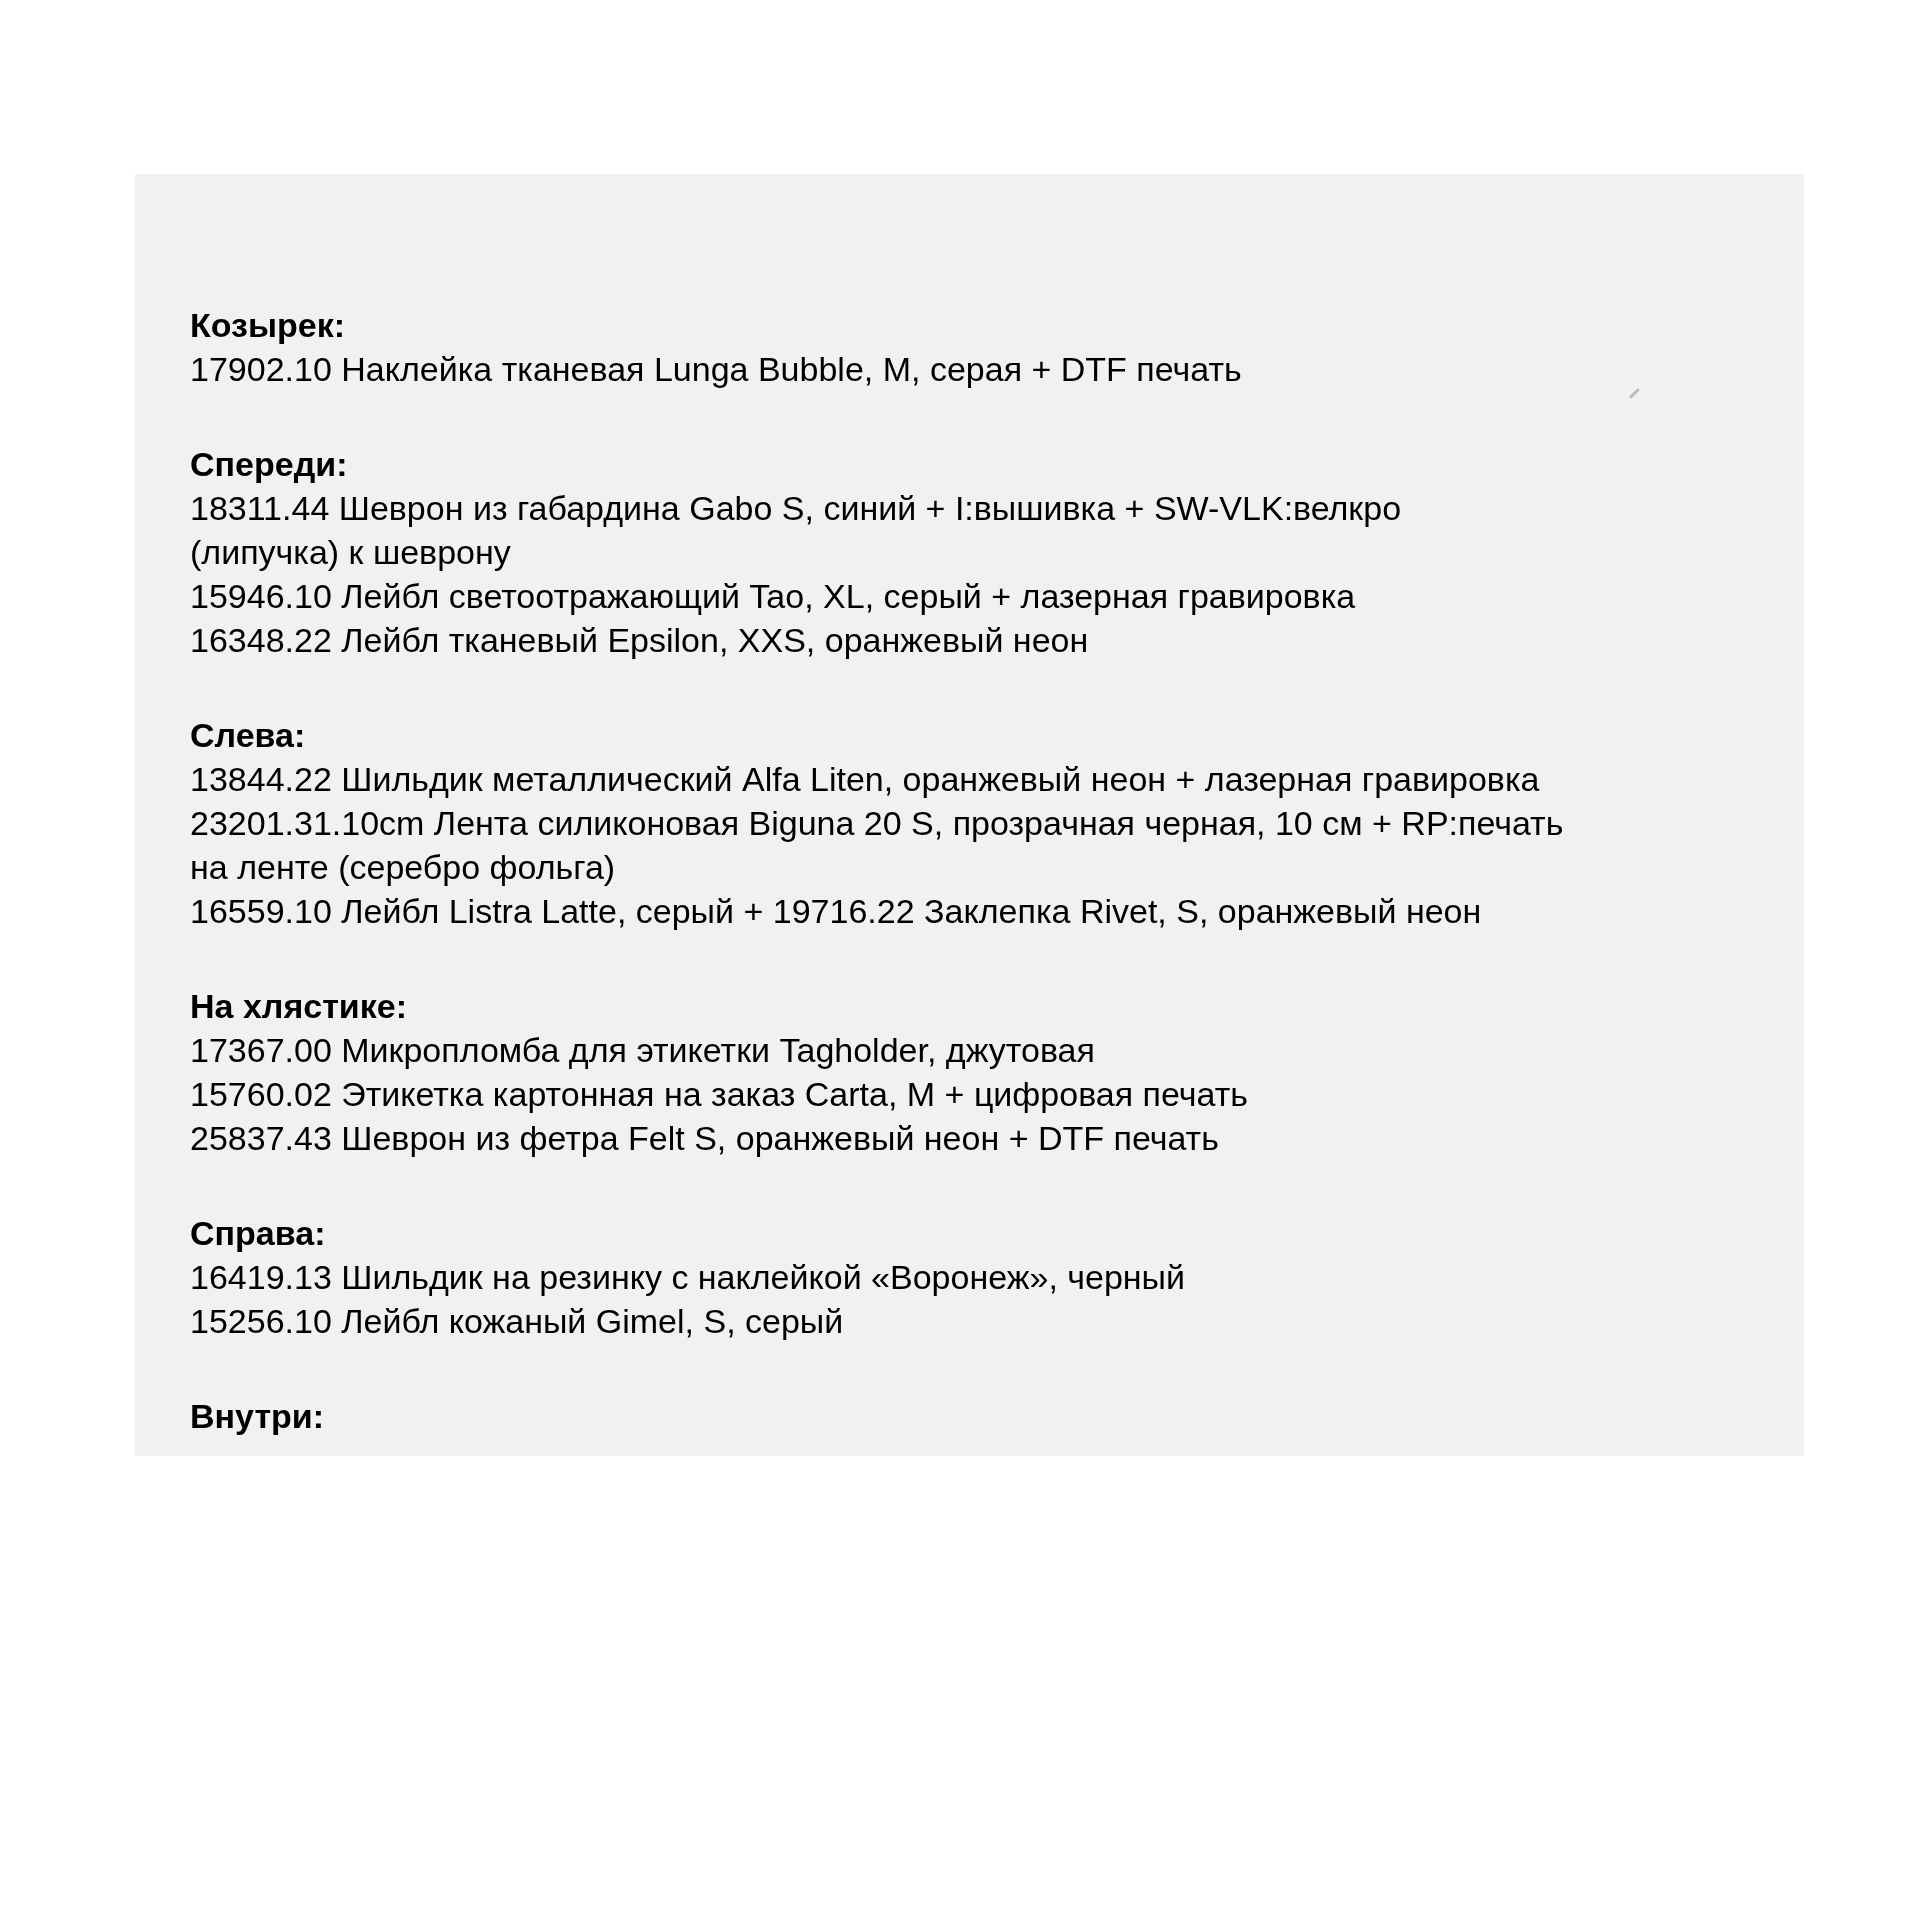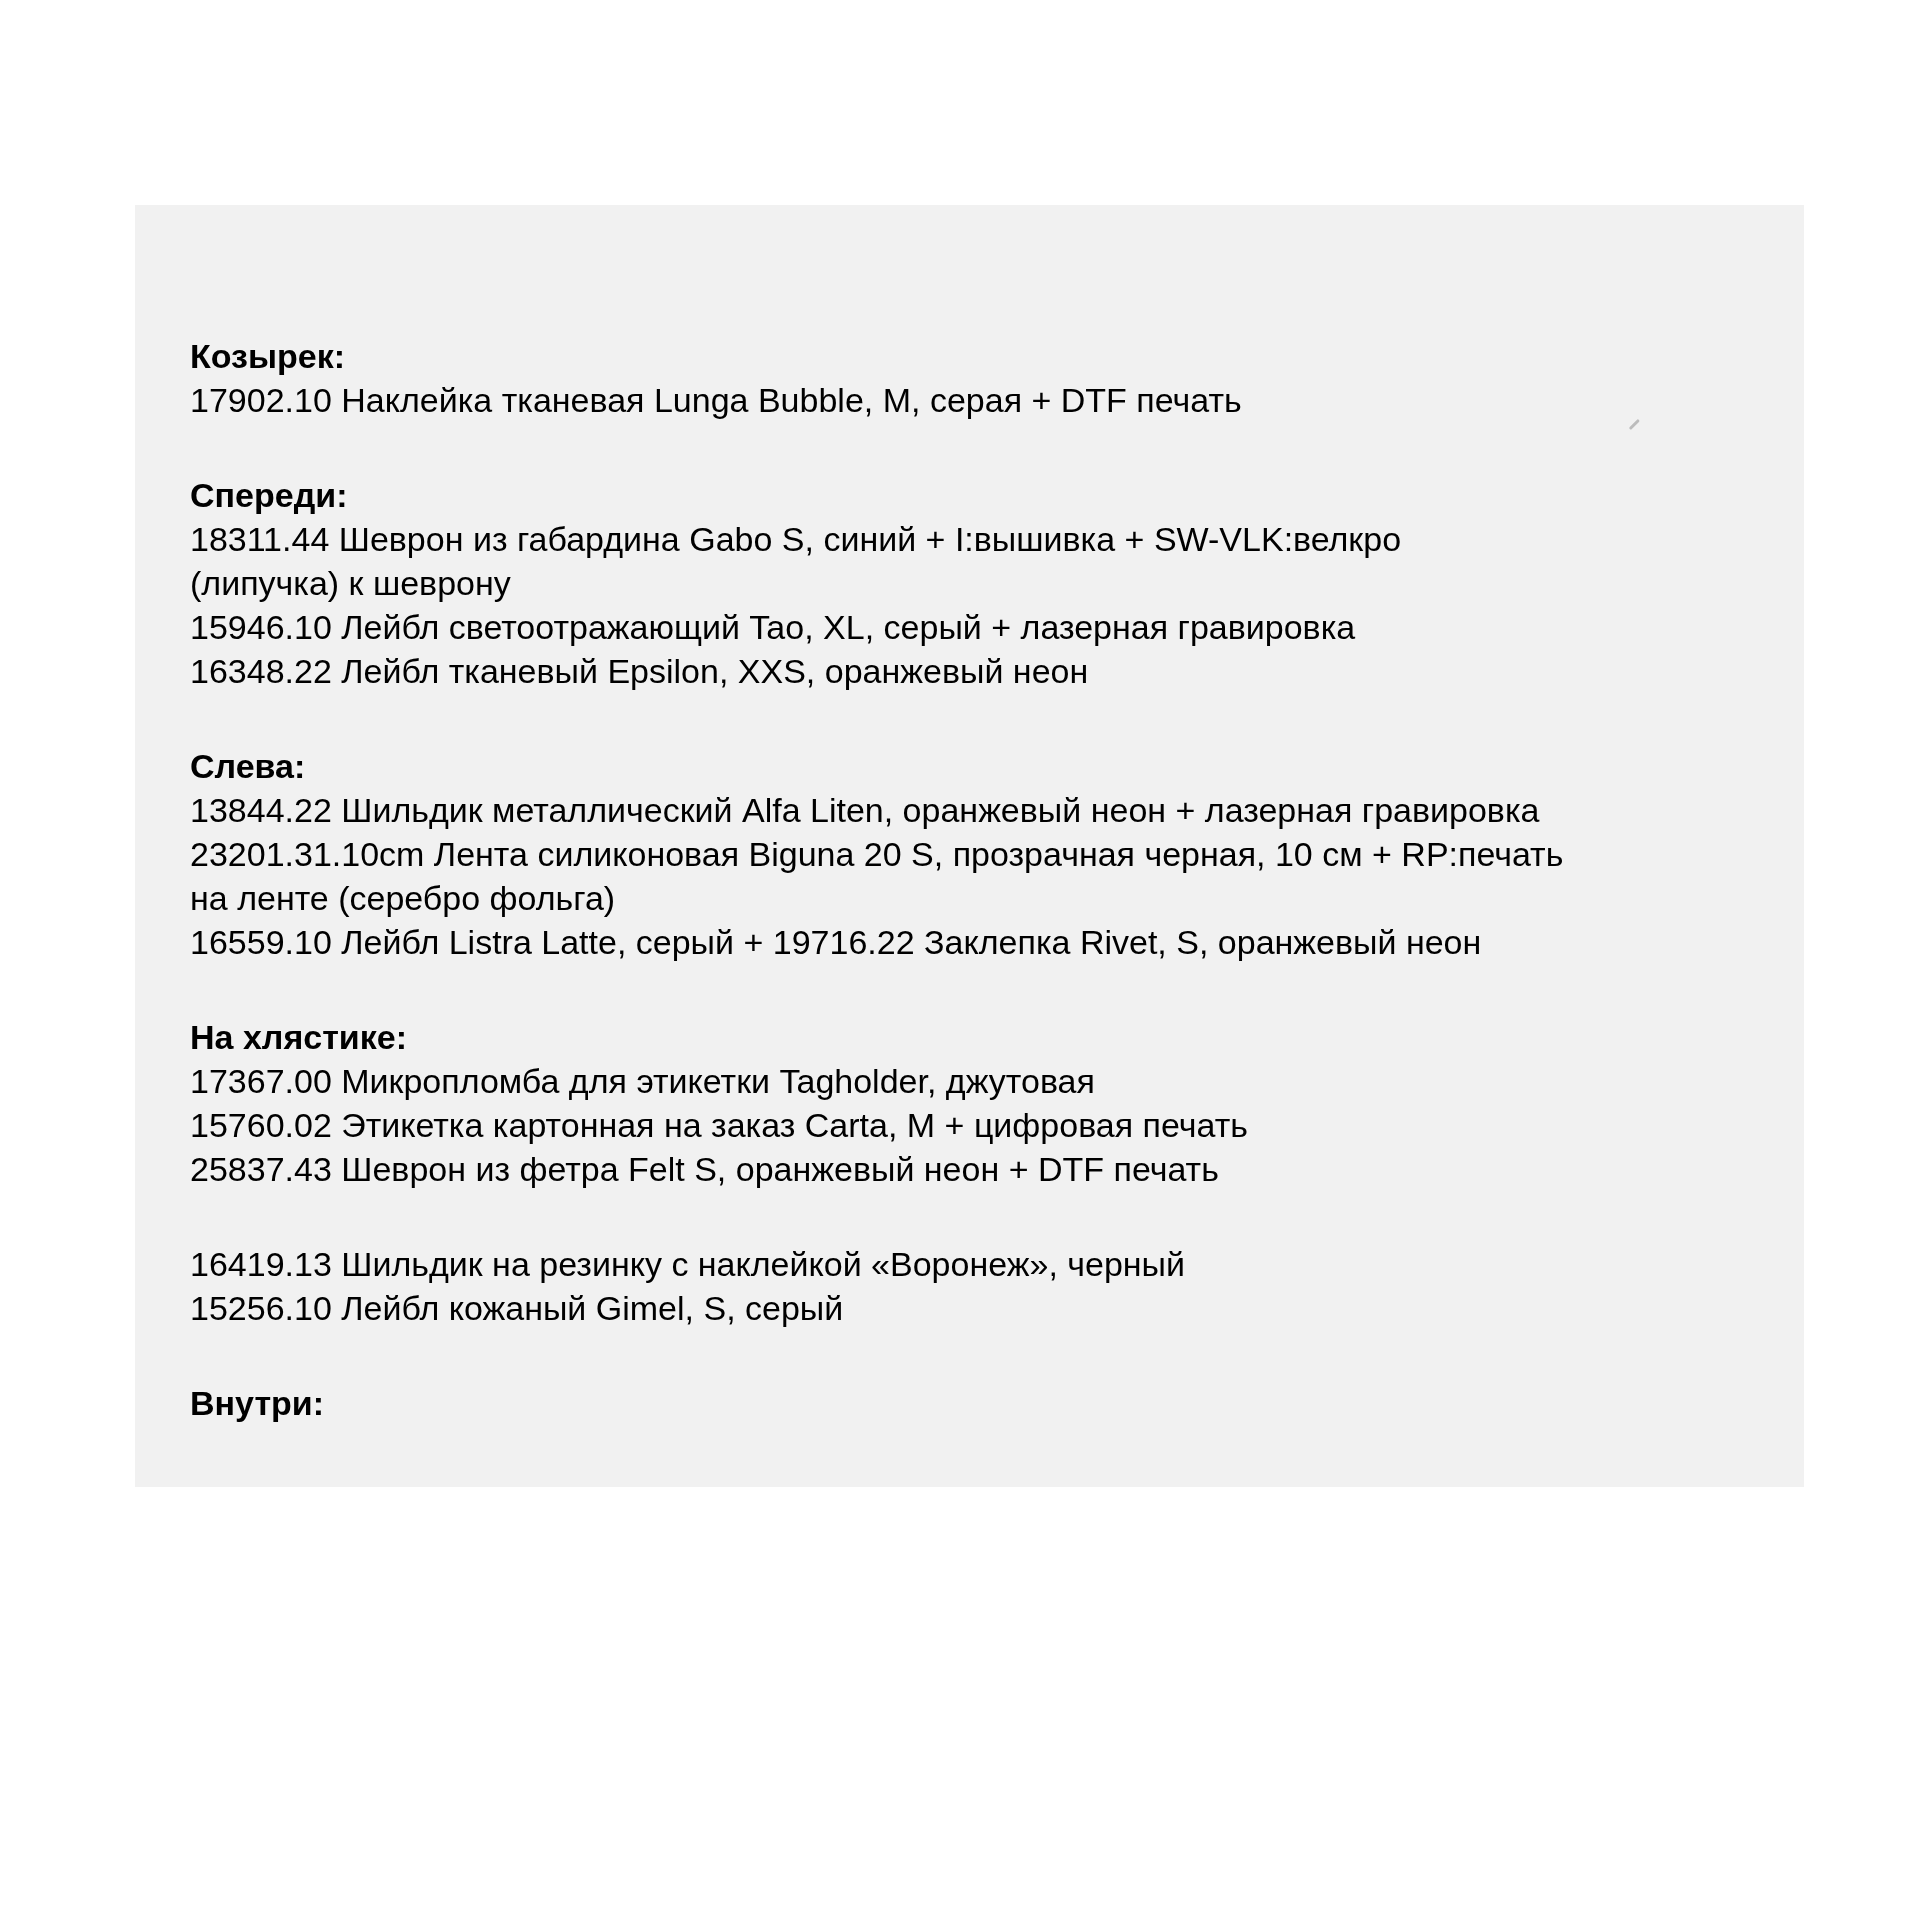--- a/index.html
+++ b/index.html
@@ -7,21 +7,21 @@
     padding: 0;
     background: #ffffff;
     width: 1931px;
     height: 1931px;
     position: relative;
     font-family: "Liberation Sans", sans-serif;
   }
   .sheet {
     position: absolute;
     left: 135px;
-    top: 205px;
+    top: 174px;
     width: 1669px;
     height: 1282px;
     background: #f1f1f1;
     box-sizing: border-box;
     padding: 129px 29px 0 55px;
     overflow: hidden;
   }
   .content {
     font-size: 34px;
     line-height: 44px;
@@ -79,20 +79,21 @@
 
 
     <div class="section">
       <div class="sec-title">На хлястике:</div>
       <div class="sec-line">17367.00 Микропломба для этикетки Tagholder, джутовая</div>
       <div class="sec-line">15760.02 Этикетка картонная на заказ Carta, M + цифровая печать</div>
       <div class="sec-line">25837.43 Шеврон из фетра Felt S, оранжевый неон + DTF печать</div>
     </div>
 
     <div class="section">
+      <div class="sec-title">Справа:</div>
       <div class="sec-line">16419.13 Шильдик на резинку с наклейкой «Воронеж», черный</div>
       <div class="sec-line">15256.10 Лейбл кожаный Gimel, S, серый</div>
     </div>
 
     <div class="section">
       <div class="sec-title">Внутри:</div>
     </div>
 
   </div>
 </div>

